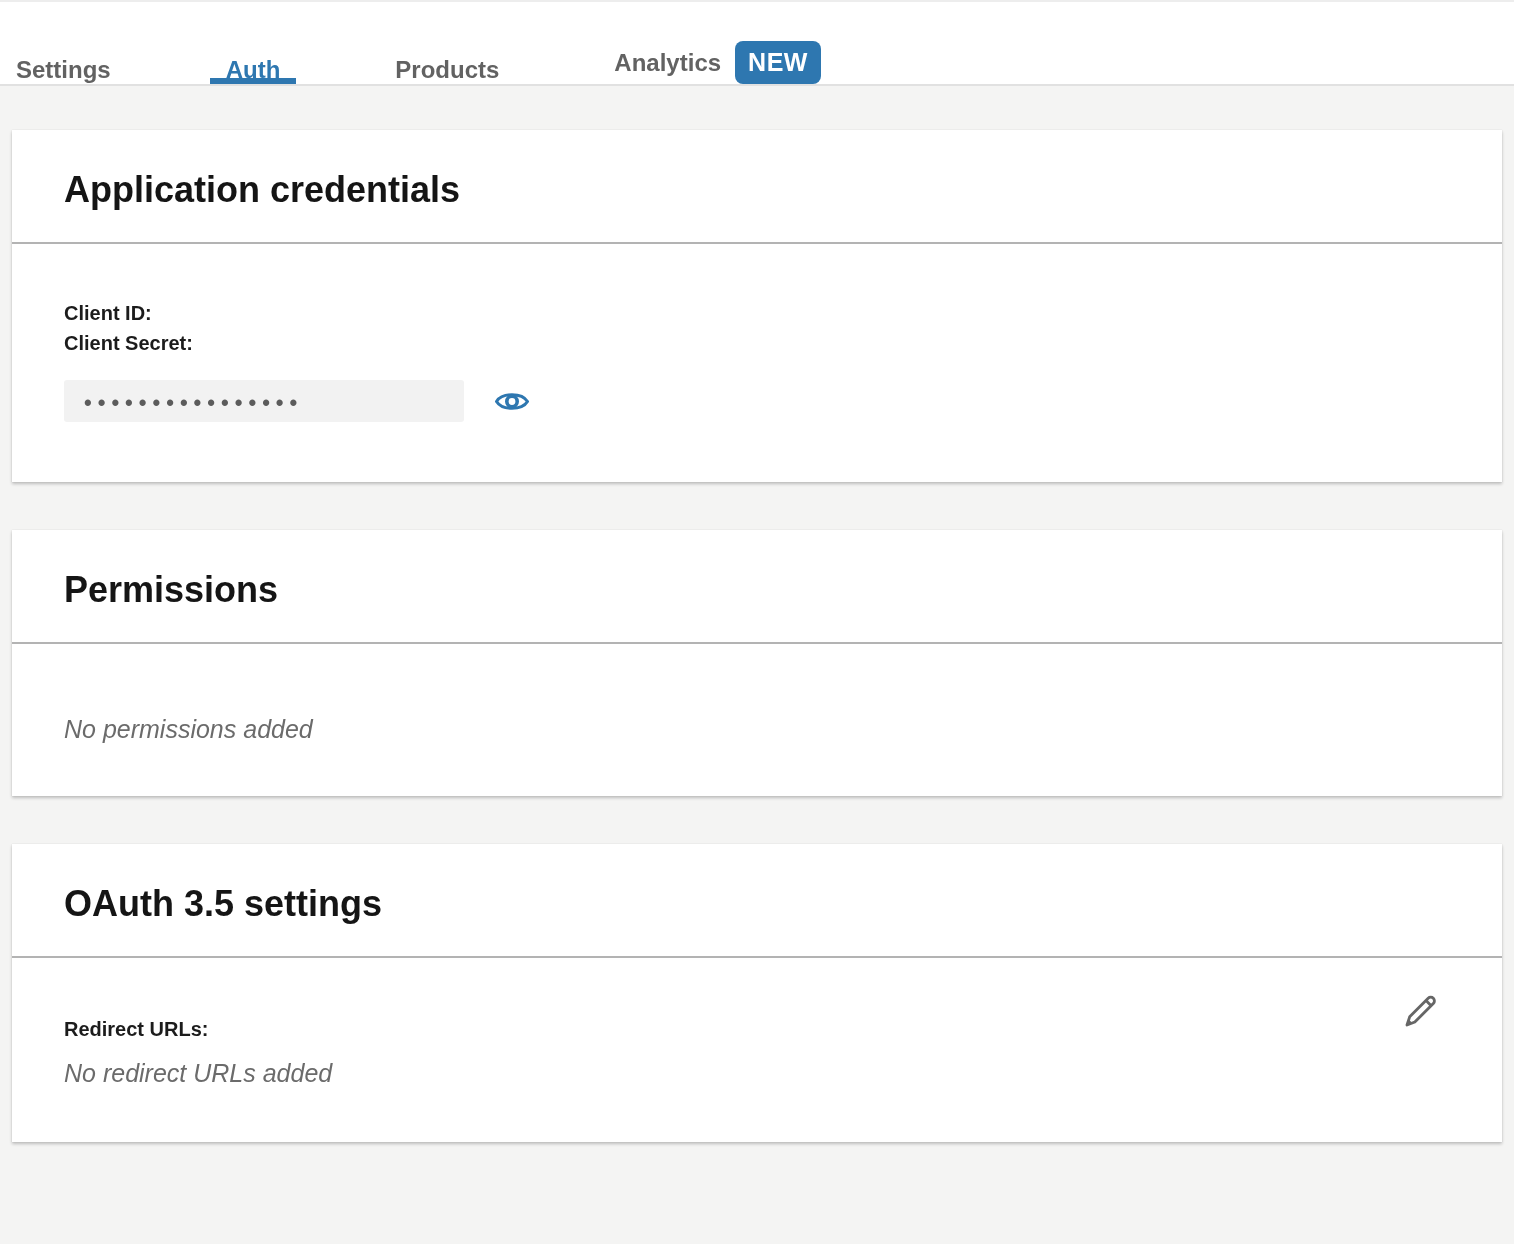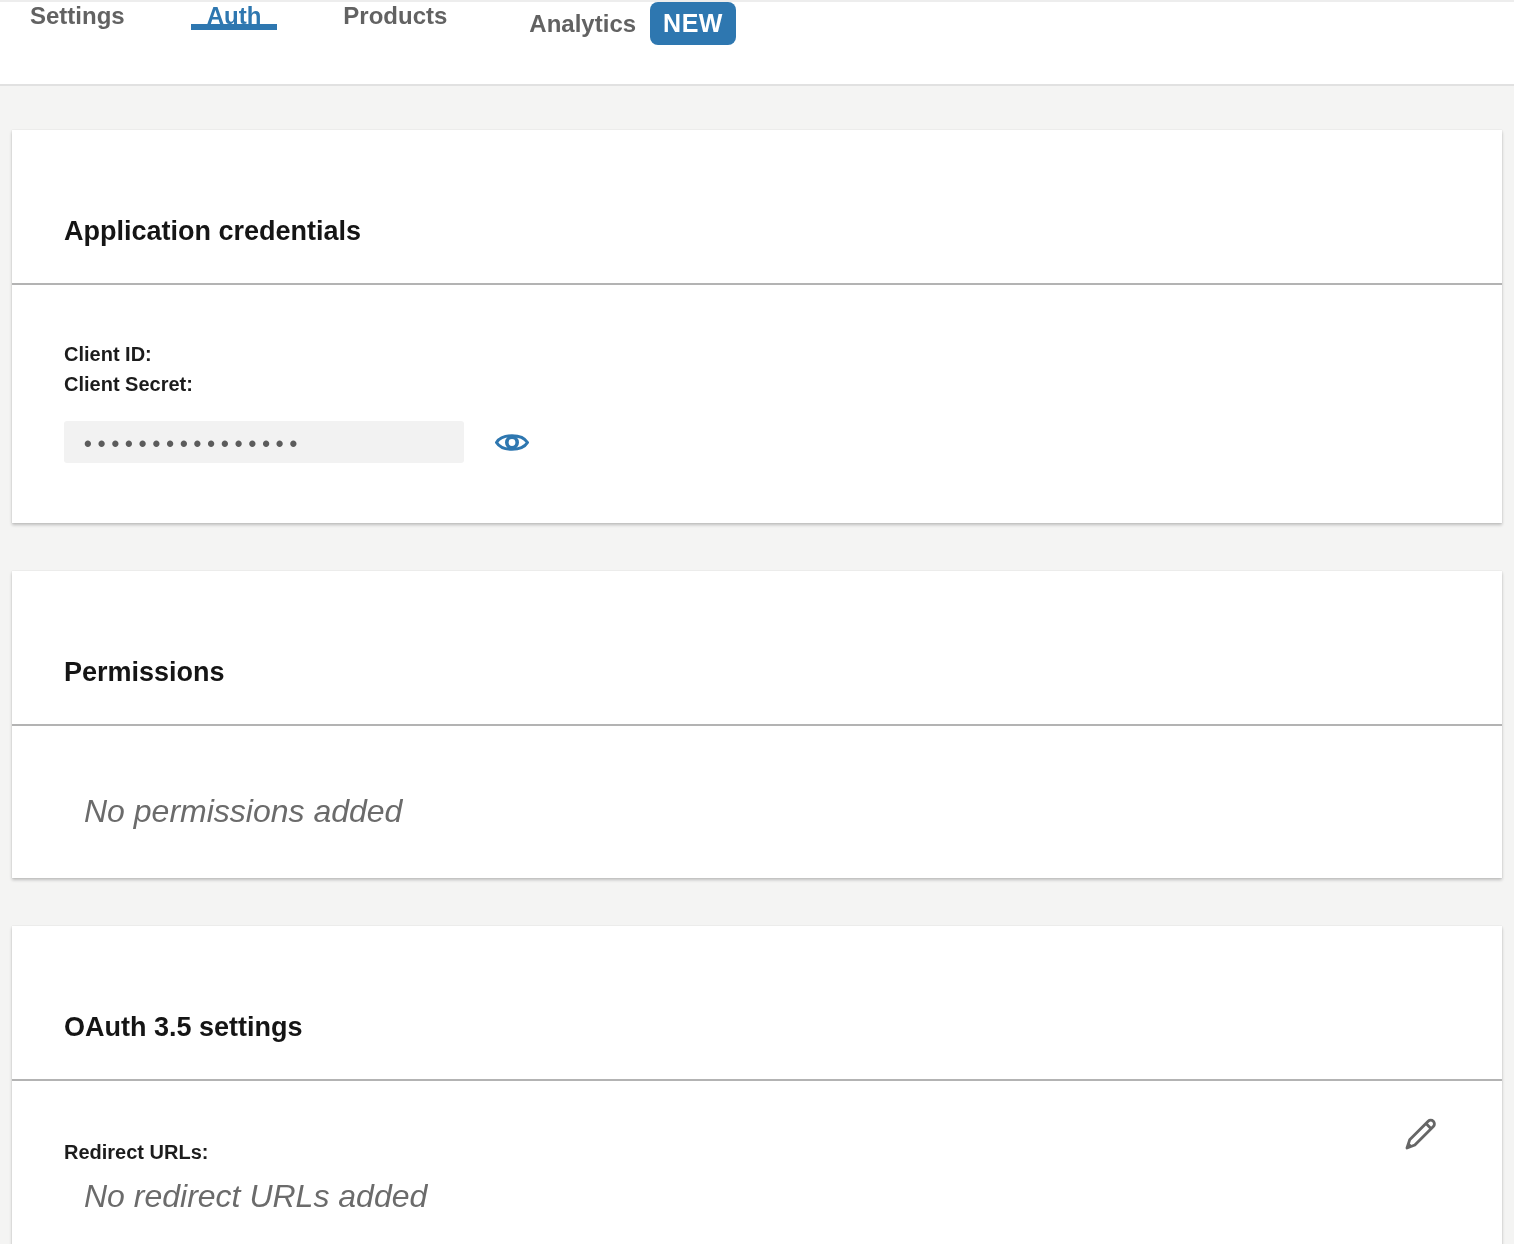--- a/index.html
+++ b/index.html
@@ -24,22 +24,22 @@
     background:var(--page-bg);
   }
 
   
   .tabbar{
     height:86px;
     background:#fff;
     border-top:2px solid #ededed;
     border-bottom:2px solid var(--tabbar-border);
     display:flex;
-    align-items:flex-start;
-    padding-left:14px;
+    align-items:flex-end;
+    gap:33px;
   }
   .tab{
     position:relative;
     display:flex;
     align-items:center;
     padding:0 16px;
     margin-right:50px;
     font-size:24px;
     font-weight:600;
     color:var(--tab-inactive);
@@ -75,30 +75,29 @@
   .card{
     background:var(--card-bg);
     margin-bottom:48px;
     box-shadow:0 2px 3px rgba(0,0,0,0.22), 0 0 1px rgba(0,0,0,0.12);
   }
   .card-header{
     padding:44px 52px 36px;
     border-bottom:2px solid var(--divider);
   }
   .card-title{
-    font-size:27px;
+    font-size:36px;
     font-weight:bold;
     color:var(--title-color);
     line-height:32px;
-    margin-top:41px;
   }
   .card-body{position:relative;}
   .card-body.credentials{padding:54px 52px 60px;}
   .card-body.permissions{padding:70px 52px 52px;}
-  .card-body.oauth{padding:56px 52px 40px;}
+  .card-body.oauth{padding:56px 52px 54px;}
 
   .field-label{
     font-size:20px;
     font-weight:bold;
     color:var(--label-color);
     line-height:30px;
   }
   .field-box{
     width:400px;
     height:42px;
@@ -127,25 +126,24 @@
   }
   .eye-btn{
     background:none;
     border:none;
     margin-left:30px;
     cursor:pointer;
     display:flex;
     align-items:center;
   }
   .empty-text{
-    font-size:32px;
+    font-size:25px;
     font-style:italic;
     color:var(--muted-italic);
     line-height:30px;
-    margin-left:20px;
   }
   .oauth .empty-text{margin-top:14px;}
   .edit-btn{
     position:absolute;
     top:34px;
     right:62px;
     background:none;
     border:none;
     cursor:pointer;
     padding:0;

